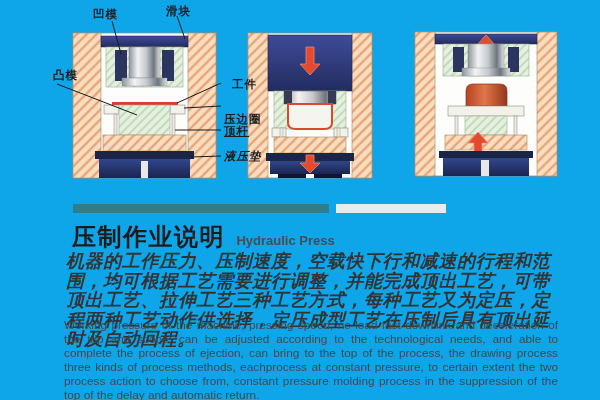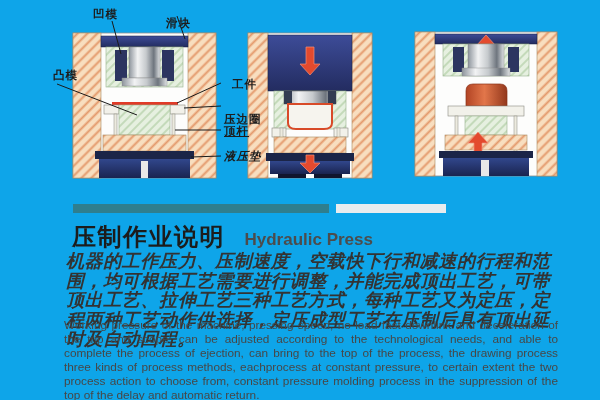--- a/index.html
+++ b/index.html
@@ -17,21 +17,21 @@
     font-size:11.5px;
     font-weight:600;
     color:#1d1d1d;
     letter-spacing:1px;
     white-space:nowrap;
   }
   .teal-bar{position:absolute;left:73px;top:204px;width:256px;height:9px;background:#2f7e8e;}
   .gray-bar{position:absolute;left:336px;top:204px;width:110px;height:9px;background:#e9ecee;}
   .title-row{position:absolute;left:72px;top:221px;white-space:nowrap;}
   .title-zh{font-size:24px;font-weight:700;color:#1c1c1c;letter-spacing:1.5px;}
-  .title-en{font-size:17px;font-weight:600;color:#4c4c4c;margin-left:15px;}
+  .title-en{font-size:13px;font-weight:600;color:#4c4c4c;margin-left:7px;}
   .zh-text{
     position:absolute;left:66px;top:252px;width:484px;margin:0;
     font-size:18px;line-height:19.5px;font-weight:600;color:#333;
     text-align:justify;letter-spacing:0.5px;font-style:italic;
   }
   .en-text{
     position:absolute;left:64px;top:318px;width:494px;margin:0;
     font-size:11.8px;line-height:14px;color:#474747;
     text-align:justify;
   }
@@ -169,21 +169,21 @@
         <line x1="177" y1="16" x2="185" y2="39"></line>
         <line x1="57" y1="84" x2="137" y2="115"></line>
         <line x1="221" y1="83" x2="177" y2="103"></line>
         <line x1="221" y1="106" x2="184" y2="108"></line>
         <line x1="221" y1="130" x2="175" y2="130"></line>
         <line x1="221" y1="156" x2="191" y2="157"></line>
       </g>
     </svg>
 
     <div class="dlabel" style="left:93px;top:7px;">凹模</div>
-    <div class="dlabel" style="left:166px;top:16px;">滑块</div>
+    <div class="dlabel" style="left:166px;top:4px;">滑块</div>
     <div class="dlabel" style="left:33px;top:68px;margin-left:20px;">凸模</div>
     <div class="dlabel" style="left:232px;top:77px;">工件</div>
     <div class="dlabel" style="left:224px;top:112px;">压边圈</div>
     <div class="dlabel" style="left:224px;top:124px;text-decoration:underline;">顶杆</div>
     <div class="dlabel" style="left:224px;top:149px;font-style:italic;">液压垫</div>
   </div>
 
   <div class="teal-bar"></div>
   <div class="gray-bar"></div>
 

